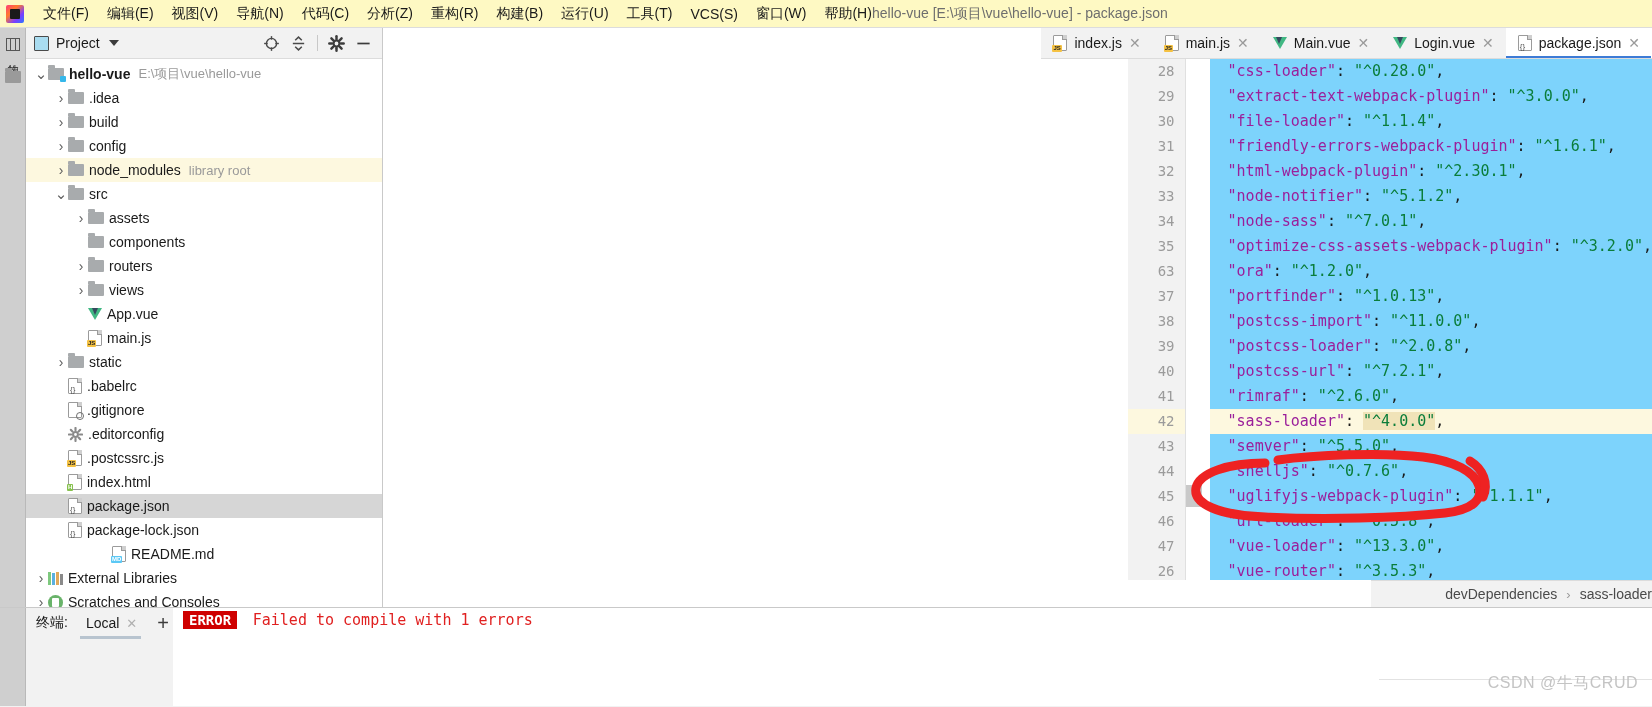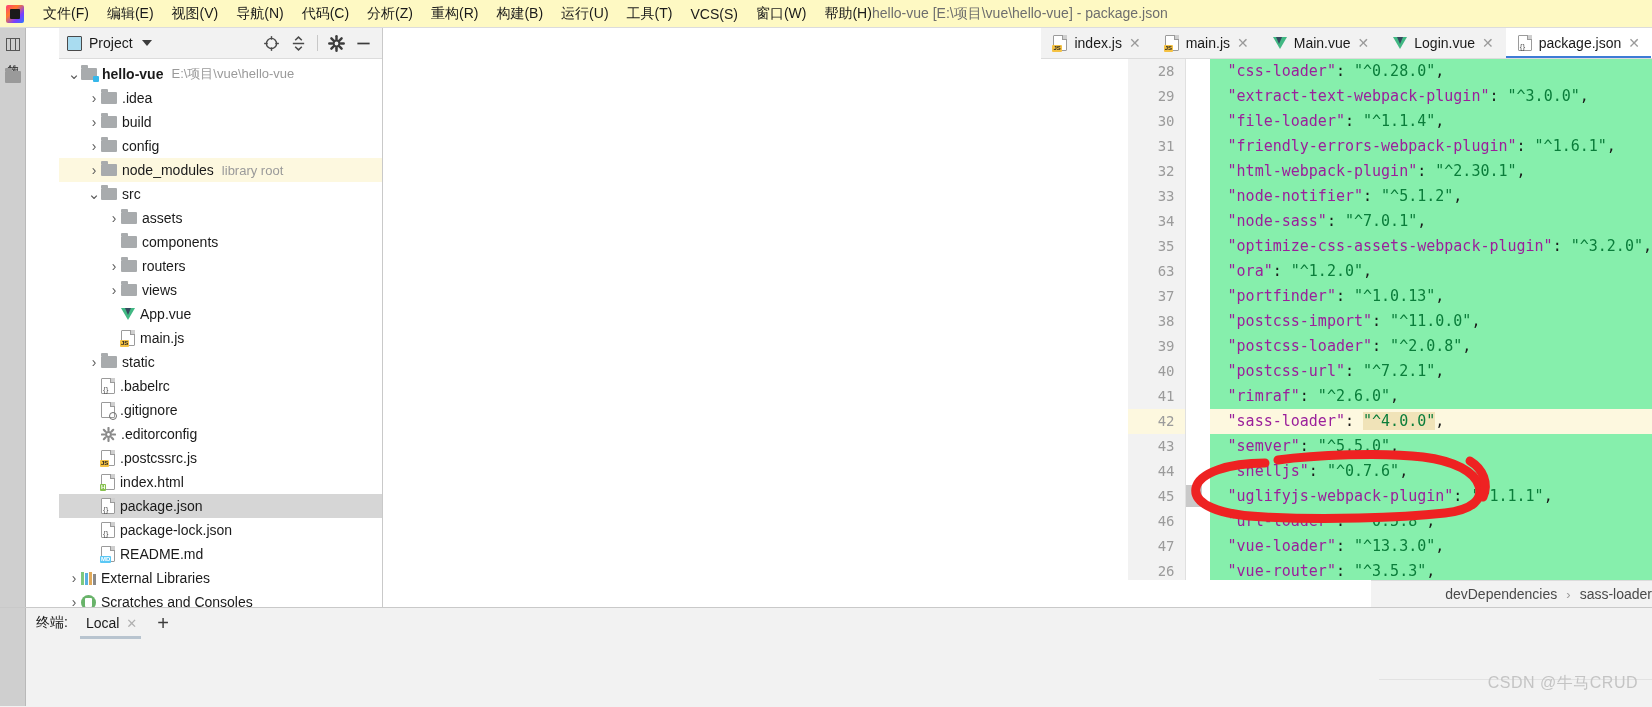--- a/index.html
+++ b/index.html
@@ -85,21 +85,20 @@
   .rail-folder::before{
     content:"";position:absolute;left:0;top:-3px;width:7px;height:3px;background:#9a9a9a;border-radius:1px 1px 0 0;
   }
 
   
   .project-panel {
     width: 357px;
     background:#fff;
     display:flex; flex-direction:column;
     border-right:1px solid #c9c9c9;
-    padding-left:33px;
   }
   .panel-header {
     height: 31px;
     background:#f2f2f2;
     display:flex; align-items:center;
     padding: 0 6px 0 8px;
     border-bottom:1px solid #dcdcdc;
     flex:0 0 auto;
   }
   .panel-sq {
@@ -214,21 +213,21 @@
     font-size:14px; color:#1a1a1a;
     border-right:1px solid transparent;
     cursor:default; position:relative;
   }
   .tab.active { background:#fff; }
   .tab.active::after{
     content:""; position:absolute; left:0; right:0; bottom:0; height:2px; background:#3d7bd6;
   }
   .tab .x { color:#9a9a9a; font-size:14px; line-height:1; }
 
-  .code-wrap { flex:1 1 auto; display:flex; position:relative; overflow:hidden; background:#86efac;}
+  .code-wrap { flex:1 1 auto; display:flex; position:relative; overflow:hidden; background:#7dd3fc;}
   .gutter {
     width:58px; background:#f2f2f2; border-right:1px solid #e0e0e0;
     flex:0 0 58px; position:relative;
   }
   .gutter .ln {
     height:25px; line-height:25px; text-align:right; padding-right:10px;
     color:#9b9b9b; font-family:"DejaVu Sans Mono", monospace; font-size:14px;
   }
   .gutter .ln.hl { background:#fdf8df; }
   .marks { width:24px; background:#fff; flex:0 0 24px; position:relative;}
@@ -496,21 +495,21 @@
           <span class="node-label">package.json</span>
         </div>
         <div class="row" style="padding-left: 28px;">
           <span class="arrow"></span>
           <div class="fileicon">
             <div class="corner"></div>
             <div class="braces">{}</div>
           </div>
           <span class="node-label">package-lock.json</span>
         </div>
-        <div class="row" style="padding-left: 28px;">
+        <div class="row" style="padding-left: 28px; margin-left: 44px;">
           <span class="arrow"></span>
           <div class="fileicon">
             <div class="corner"></div>
             <div class="tag md">MD</div>
           </div>
           <span class="node-label">README.md</span>
         </div>
         <div class="row" style="padding-left: 8px;">
           <span class="arrow" style="font-size: 14px;">›</span>
           <div class="libicon"></div>
@@ -632,16 +631,20 @@
   <div class="bottom-rail"></div>
   <div class="bottom-main">
     <div class="term-head">
       <span class="term-label">终端:</span>
       <span class="term-tab active">
         <span>Local</span>
         <span class="x">✕</span>
       </span>
       <span class="plus">+</span>
     </div>
+    <div class="term-body">
+      <span class="err-badge">ERROR</span>
+      <span class="err-text">Failed to compile with 1 errors</span>
+    </div>
   </div>
   <div class="wm-divider"></div>
   <div class="watermark">CSDN @牛马CRUD</div>
 </div>
 
 </body></html>

